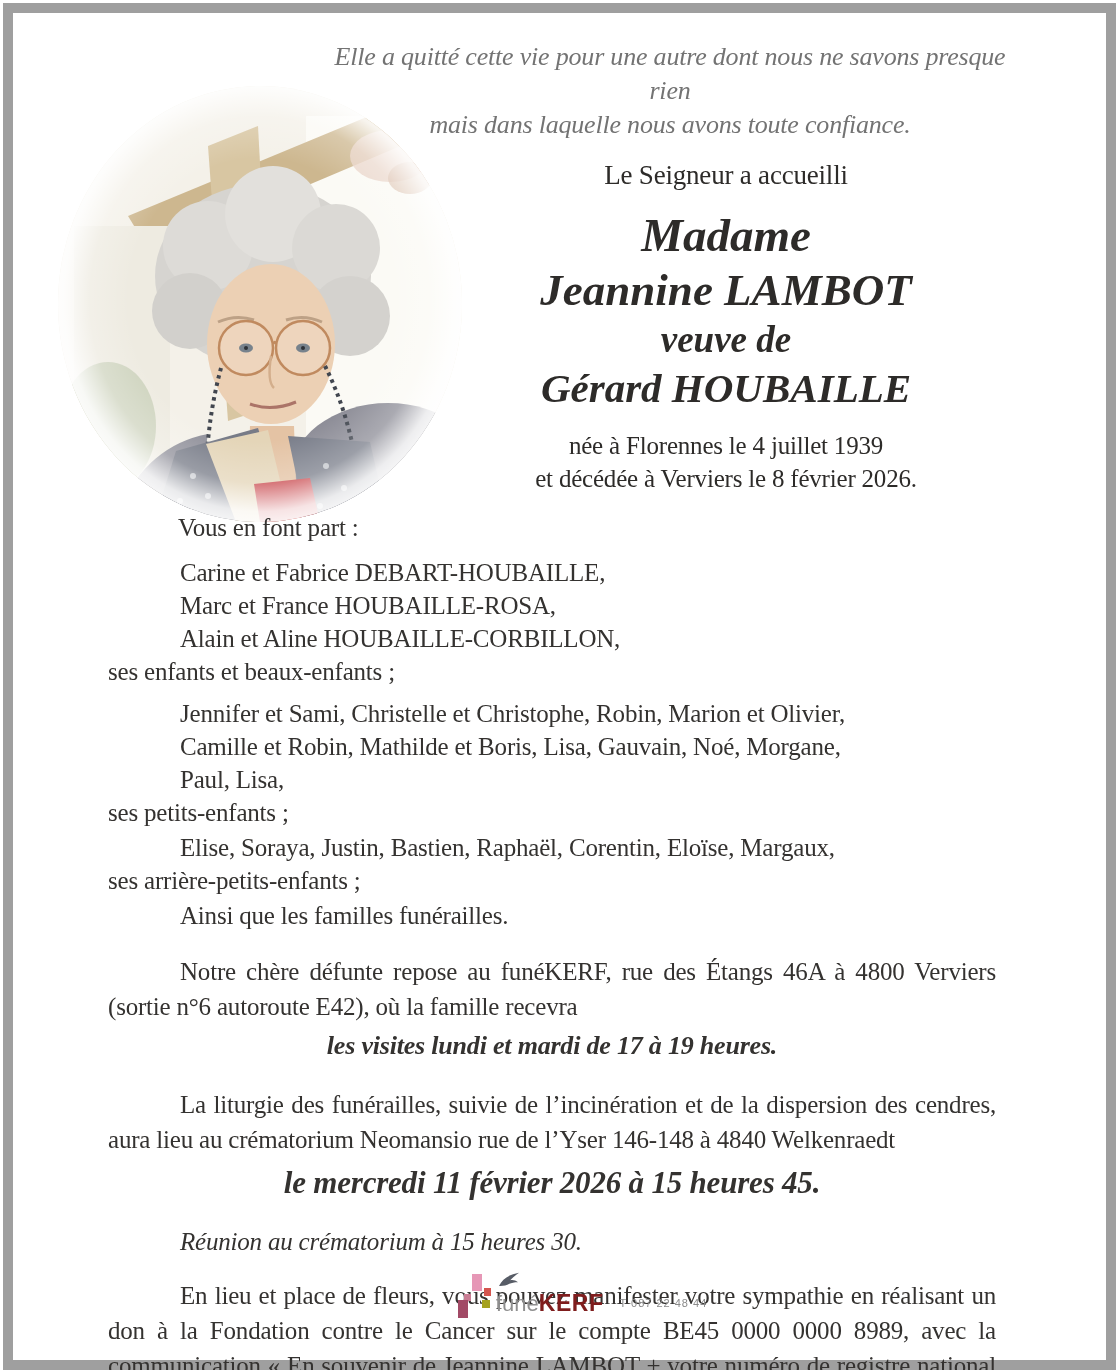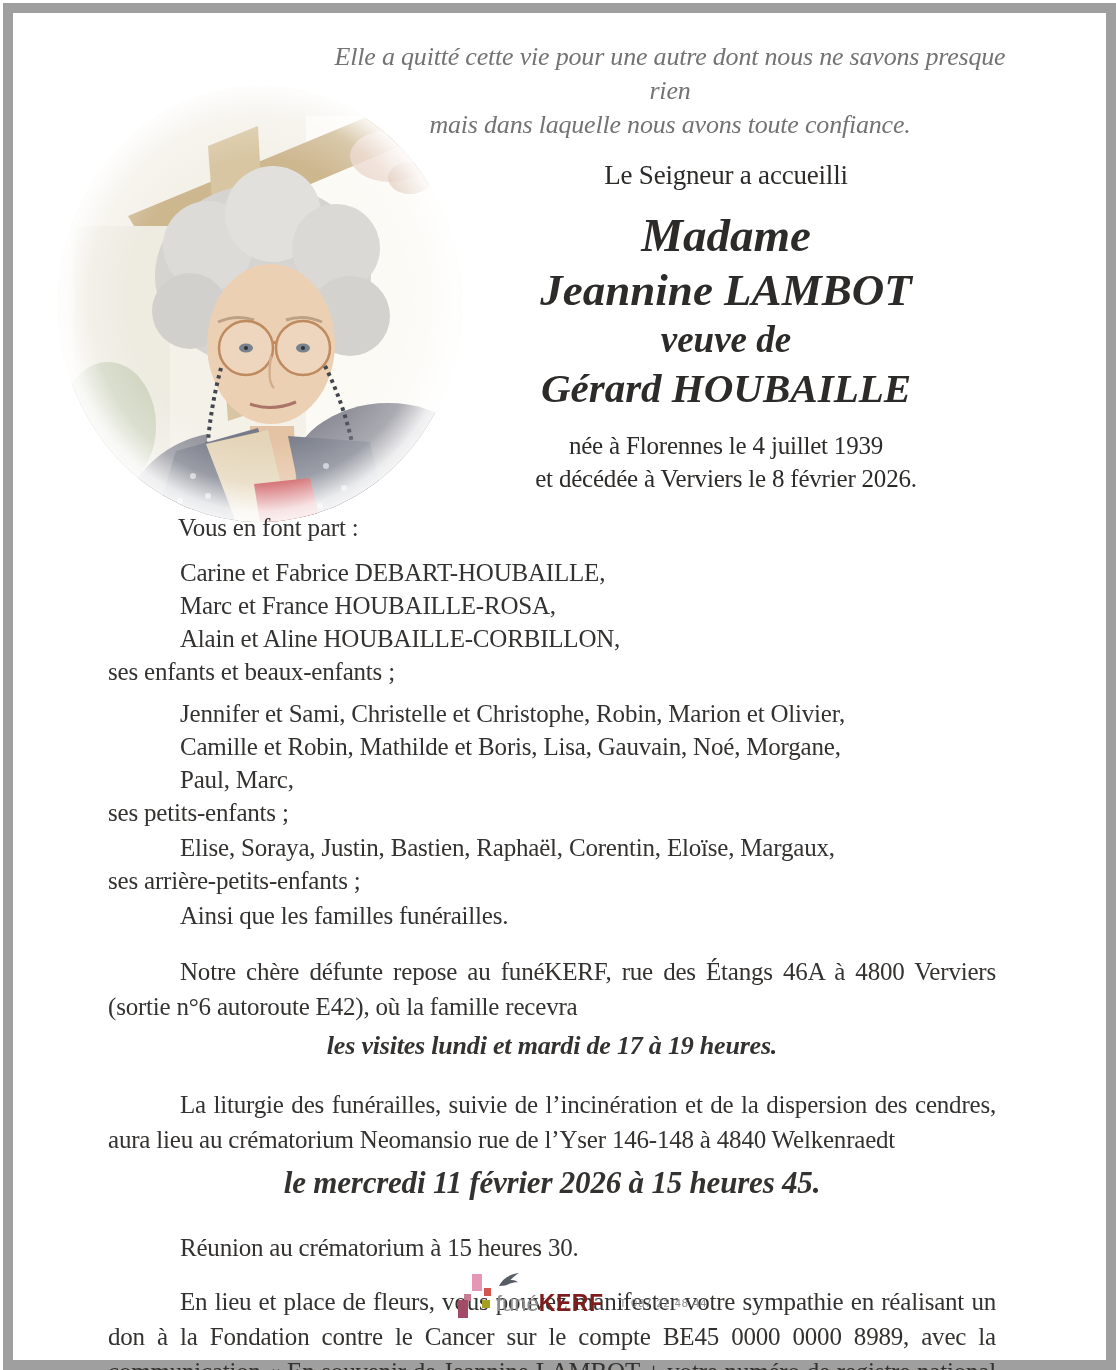--- a/index.html
+++ b/index.html
@@ -34,21 +34,21 @@
     position:absolute;left:108px;top:504px;width:888px;
     font-size:25px;color:#343230;letter-spacing:-0.2px;
   }
   .intro-line{padding-left:70px;margin:8px 0 12px 0;line-height:32px;}
   .name-line{padding-left:72px;line-height:33px;}
   .align-right{text-align:left;line-height:30px;margin:2px 0 3px 0;}
   .families{padding-left:72px;margin-top:2px;line-height:33px;}
   .para{text-align:justify;text-indent:72px;line-height:35px;margin-top:22px;}
   .center-bold{text-align:center;font-weight:bold;font-style:italic;font-size:26px;line-height:34px;margin-top:5px;}
   .center-big{text-align:center;font-weight:bold;font-style:italic;font-size:31px;line-height:40px;margin-top:6px;}
-  .meeting{padding-left:72px;margin-top:28px;line-height:33px;}
+  .meeting{padding-left:72px;margin-top:22px;line-height:33px;font-style:italic;}
   
   .logo{
     position:absolute;left:456px;top:1270px;height:52px;
     display:flex;align-items:center;
     font-family:"Liberation Sans","DejaVu Sans",sans-serif;
   }
   .logo-mark{width:36px;height:48px;margin-right:4px;}
   .brand{position:relative;display:flex;align-items:baseline;padding-top:14px;}
   .bird{position:absolute;left:2px;top:-4px;width:22px;height:16px;}
   .brand-light{font-size:22px;color:#8f8f8f;}
@@ -142,21 +142,21 @@
 <div class="main">
   <div class="intro-line">Vous en font part :</div>
 
   <div class="name-line">Carine et Fabrice DEBART-HOUBAILLE,</div>
   <div class="name-line">Marc et France HOUBAILLE-ROSA,</div>
   <div class="name-line">Alain et Aline HOUBAILLE-CORBILLON,</div>
   <div class="align-right">ses enfants et beaux-enfants ;</div>
 
   <div class="name-line" style="padding-left:72px;margin-top:10px;">Jennifer et Sami, Christelle et Christophe, Robin, Marion et Olivier,</div>
   <div class="name-line">Camille et Robin, Mathilde et Boris, Lisa, Gauvain, Noé, Morgane,</div>
-  <div class="name-line">Paul, Marc,</div>
+  <div class="name-line">Paul, Lisa,</div>
   <div class="align-right">ses petits-enfants ;</div>
 
   <div class="name-line">Elise, Soraya, Justin, Bastien, Raphaël, Corentin, Eloïse, Margaux,</div>
   <div class="align-right">ses arrière-petits-enfants ;</div>
 
   <div class="families">Ainsi que les familles funérailles.</div>
 
   <div class="para">Notre chère défunte repose au funéKERF, rue des Étangs 46A à 4800 Verviers (sortie n°6 autoroute E42), où la famille recevra</div>
   <div class="center-bold">les visites lundi et mardi de 17 à 19 heures.</div>
 

